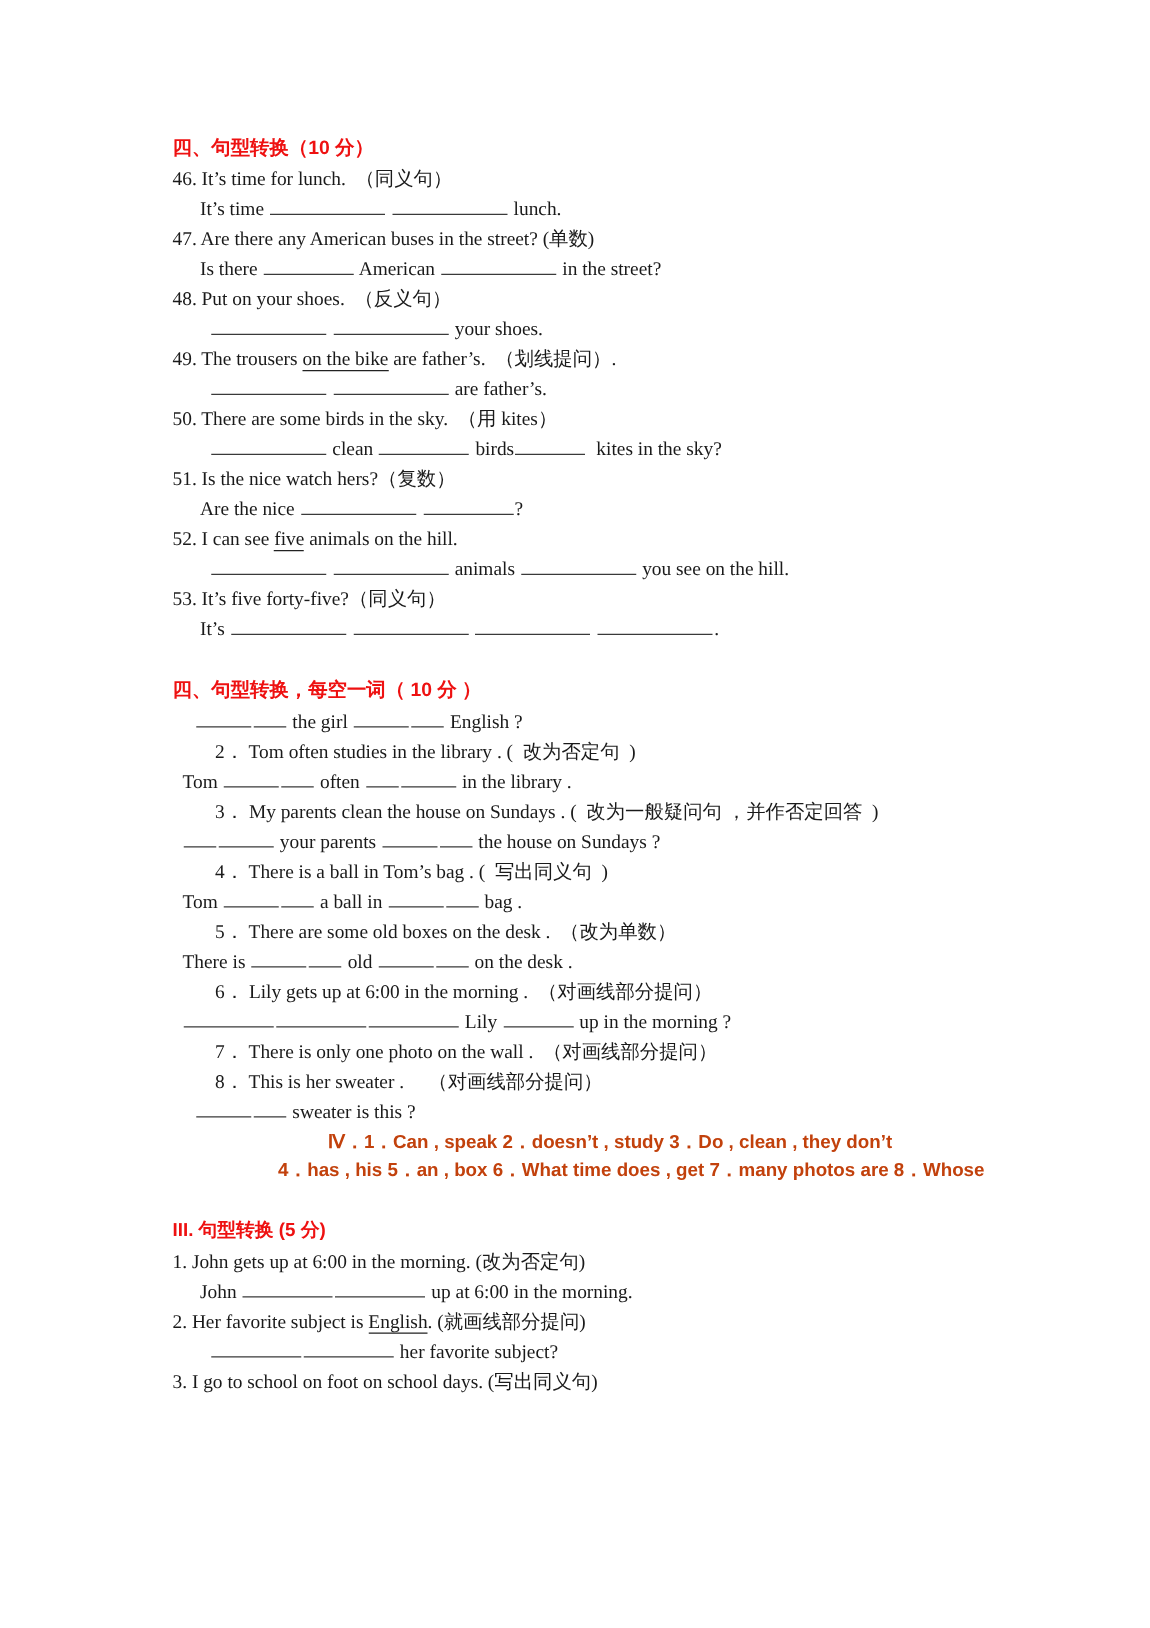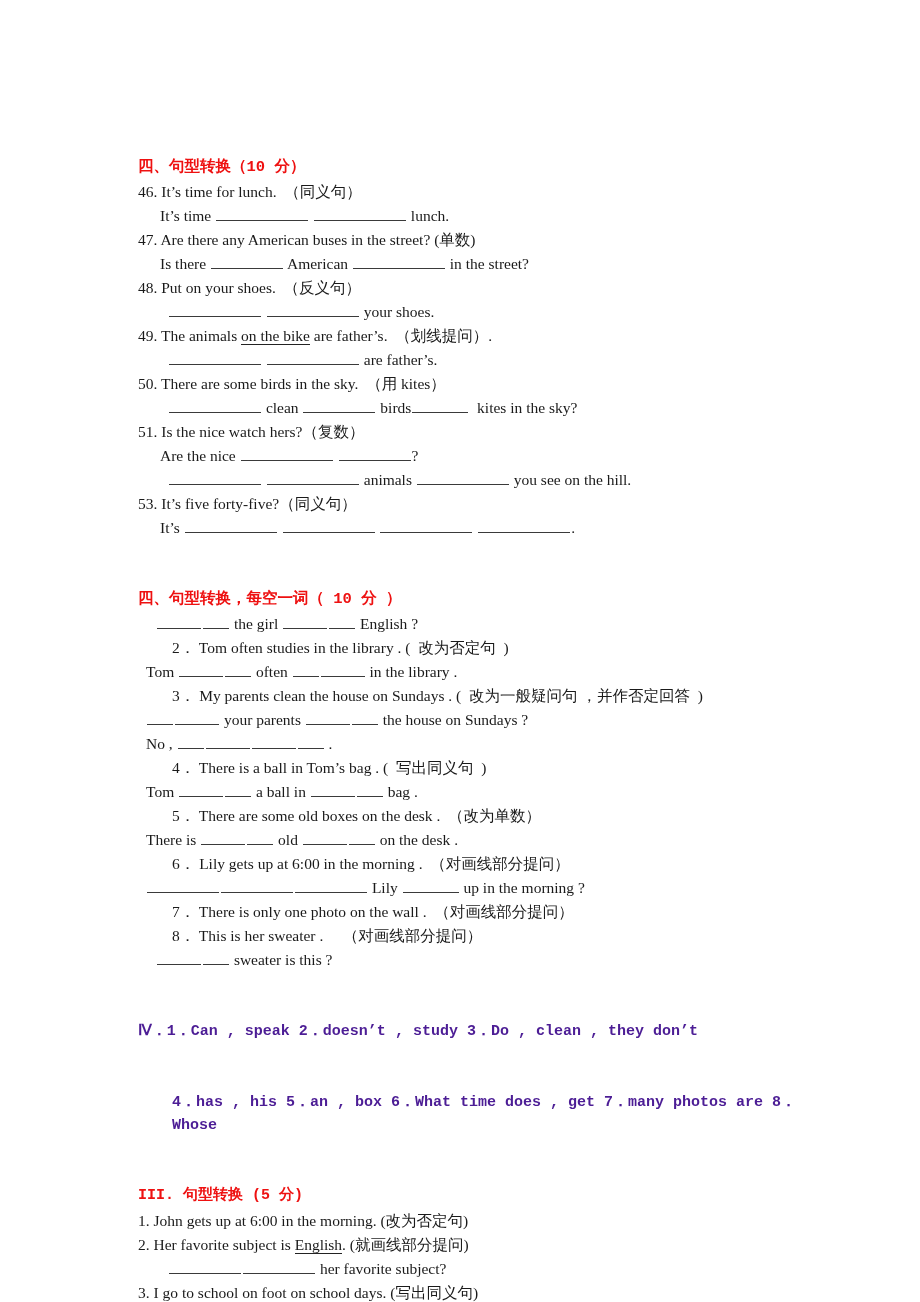--- a/index.html
+++ b/index.html
@@ -64,72 +64,73 @@
   .bl.w-xs { width: 26px; }
   .bl.w-s  { width: 44px; }
   .bl.w-m  { width: 56px; }
   .bl.w-l  { width: 72px; }
   .bl.w-xl { width: 92px; }
 
   .ul { border-bottom: 1px solid #222; }
 
   
   .ans {
-    color: #4c1d95;
+    color: #c2410c;
     font-weight: bold;
     font-size: 15px;
     line-height: 23px;
     margin: 0;
     white-space: pre-wrap;
+    text-align: center;
   }
   .ans.ind { padding-left: 34px; }
 
-  .cjk { font-family: Liberation Mono, monospace; margin-top: 48px; }
+  .cjk { font-family: Liberation Sans, sans-serif; }
 </style>
 </head>
 <body>
 
 <div class="page">
   <div class="content">
 
     <p class="sec-head cjk">四、句型转换（10 分）</p>
 
     <p class="q"><span>46.</span> <span>It’s time for lunch.  （同义句）</span></p>
     <p class="q ind1"><span>It’s time </span><span class="bl w-xl"></span><span> </span><span class="bl w-xl"></span><span> lunch.</span></p>
 
     <p class="q"><span>47.</span> <span>Are there any American buses in the street? (单数)</span></p>
     <p class="q ind1"><span>Is there </span><span class="bl w-l"></span><span> American </span><span class="bl w-xl"></span><span> in the street?</span></p>
 
     <p class="q"><span>48.</span> <span>Put on your shoes.  （反义句）</span></p>
     <p class="q ind2"><span class="bl w-xl"></span><span> </span><span class="bl w-xl"></span><span> your shoes.</span></p>
 
-    <p class="q"><span>49.</span> <span>The animals </span><span class="ul">on the bike</span><span> are father’s.  （划线提问）.</span></p>
+    <p class="q"><span>49.</span> <span>The trousers </span><span class="ul">on the bike</span><span> are father’s.  （划线提问）.</span></p>
     <p class="q ind2"><span class="bl w-xl"></span><span> </span><span class="bl w-xl"></span><span> are father’s.</span></p>
 
     <p class="q"><span>50.</span> <span>There are some birds in the sky.  （用 kites）</span></p>
     <p class="q ind2"><span class="bl w-xl"></span><span> clean </span><span class="bl w-l"></span><span> birds</span><span class="bl w-m"></span><span>  kites in the sky?</span></p>
 
     <p class="q"><span>51.</span> <span>Is the nice watch hers?（复数）</span></p>
     <p class="q ind1"><span>Are the nice </span><span class="bl w-xl"></span><span> </span><span class="bl w-l"></span><span>?</span></p>
 
+    <p class="q"><span>52.</span> <span>I can see </span><span class="ul">five</span><span> animals on the hill.</span></p>
     <p class="q ind2"><span class="bl w-xl"></span><span> </span><span class="bl w-xl"></span><span> animals </span><span class="bl w-xl"></span><span> you see on the hill.</span></p>
 
     <p class="q"><span>53.</span> <span>It’s five forty-five?（同义句）</span></p>
     <p class="q ind1"><span>It’s </span><span class="bl w-xl"></span><span> </span><span class="bl w-xl"></span><span> </span><span class="bl w-xl"></span><span> </span><span class="bl w-xl"></span><span>.</span></p>
 
     <p class="sec-head sec-head-2 cjk">四、句型转换，每空一词（ 10 分 ）</p>
 
     <p class="q ind-c"><span class="bl w-s"></span><span class="bl w-xs"></span><span> the girl </span><span class="bl w-s"></span><span class="bl w-xs"></span><span> English ?</span></p>
 
     <p class="q ind-a"><span>2．</span> <span>Tom often studies in the library . (  改为否定句  )</span></p>
     <p class="q ind-b"><span>Tom </span><span class="bl w-s"></span><span class="bl w-xs"></span><span> often </span><span class="bl w-xs"></span><span class="bl w-s"></span><span> in the library .</span></p>
 
     <p class="q ind-a"><span>3．</span> <span>My parents clean the house on Sundays . (  改为一般疑问句 ，并作否定回答  )</span></p>
     <p class="q ind-b"><span class="bl w-xs"></span><span class="bl w-s"></span><span> your parents </span><span class="bl w-s"></span><span class="bl w-xs"></span><span> the house on Sundays ?</span></p>
-    <p class="q ind-b"><span>No , </span><span class="bl w-xs"></span><span class="bl w-s"></span><span class="bl w-s"></span><span class="bl w-xs"></span><span> .</span></p>
 
     <p class="q ind-a"><span>4．</span> <span>There is a ball in Tom’s bag . (  写出同义句  )</span></p>
     <p class="q ind-b"><span>Tom </span><span class="bl w-s"></span><span class="bl w-xs"></span><span> a ball in </span><span class="bl w-s"></span><span class="bl w-xs"></span><span> bag .</span></p>
 
     <p class="q ind-a"><span>5．</span> <span>There are some old boxes on the desk .  （改为单数）</span></p>
     <p class="q ind-b"><span>There is </span><span class="bl w-s"></span><span class="bl w-xs"></span><span> old </span><span class="bl w-s"></span><span class="bl w-xs"></span><span> on the desk .</span></p>
 
     <p class="q ind-a"><span>6．</span> <span>Lily gets up at 6:00 in the morning .  （对画线部分提问）</span></p>
     <p class="q ind-b"><span class="bl w-l"></span><span class="bl w-l"></span><span class="bl w-l"></span><span> Lily </span><span class="bl w-m"></span><span> up in the morning ?</span></p>
 
@@ -137,20 +138,21 @@
 
     <p class="q ind-a"><span>8．</span> <span>This is her sweater .     （对画线部分提问）</span></p>
     <p class="q ind-c"><span class="bl w-s"></span><span class="bl w-xs"></span><span> sweater is this ?</span></p>
 
     <p class="ans cjk">Ⅳ．1．Can , speak 2．doesn’t , study 3．Do , clean , they don’t</p>
     <p class="ans ind cjk">4．has , his 5．an , box 6．What time does , get 7．many photos are 8．Whose</p>
 
     <p class="sec-head sec-head-3 cjk">III. 句型转换 (5 分)</p>
 
     <p class="q"><span>1.</span> <span>John gets up at 6:00 in the morning. (改为否定句)</span></p>
+    <p class="q ind1"><span>John </span><span class="bl w-l"></span><span class="bl w-l"></span><span> up at 6:00 in the morning.</span></p>
 
     <p class="q"><span>2.</span> <span>Her favorite subject is </span><span class="ul">English</span><span>. (就画线部分提问)</span></p>
     <p class="q ind2"><span class="bl w-l"></span><span class="bl w-l"></span><span> her favorite subject?</span></p>
 
     <p class="q"><span>3.</span> <span>I go to school on foot on school days. (写出同义句)</span></p>
 
   </div>
 </div>
 
 </body></html>

